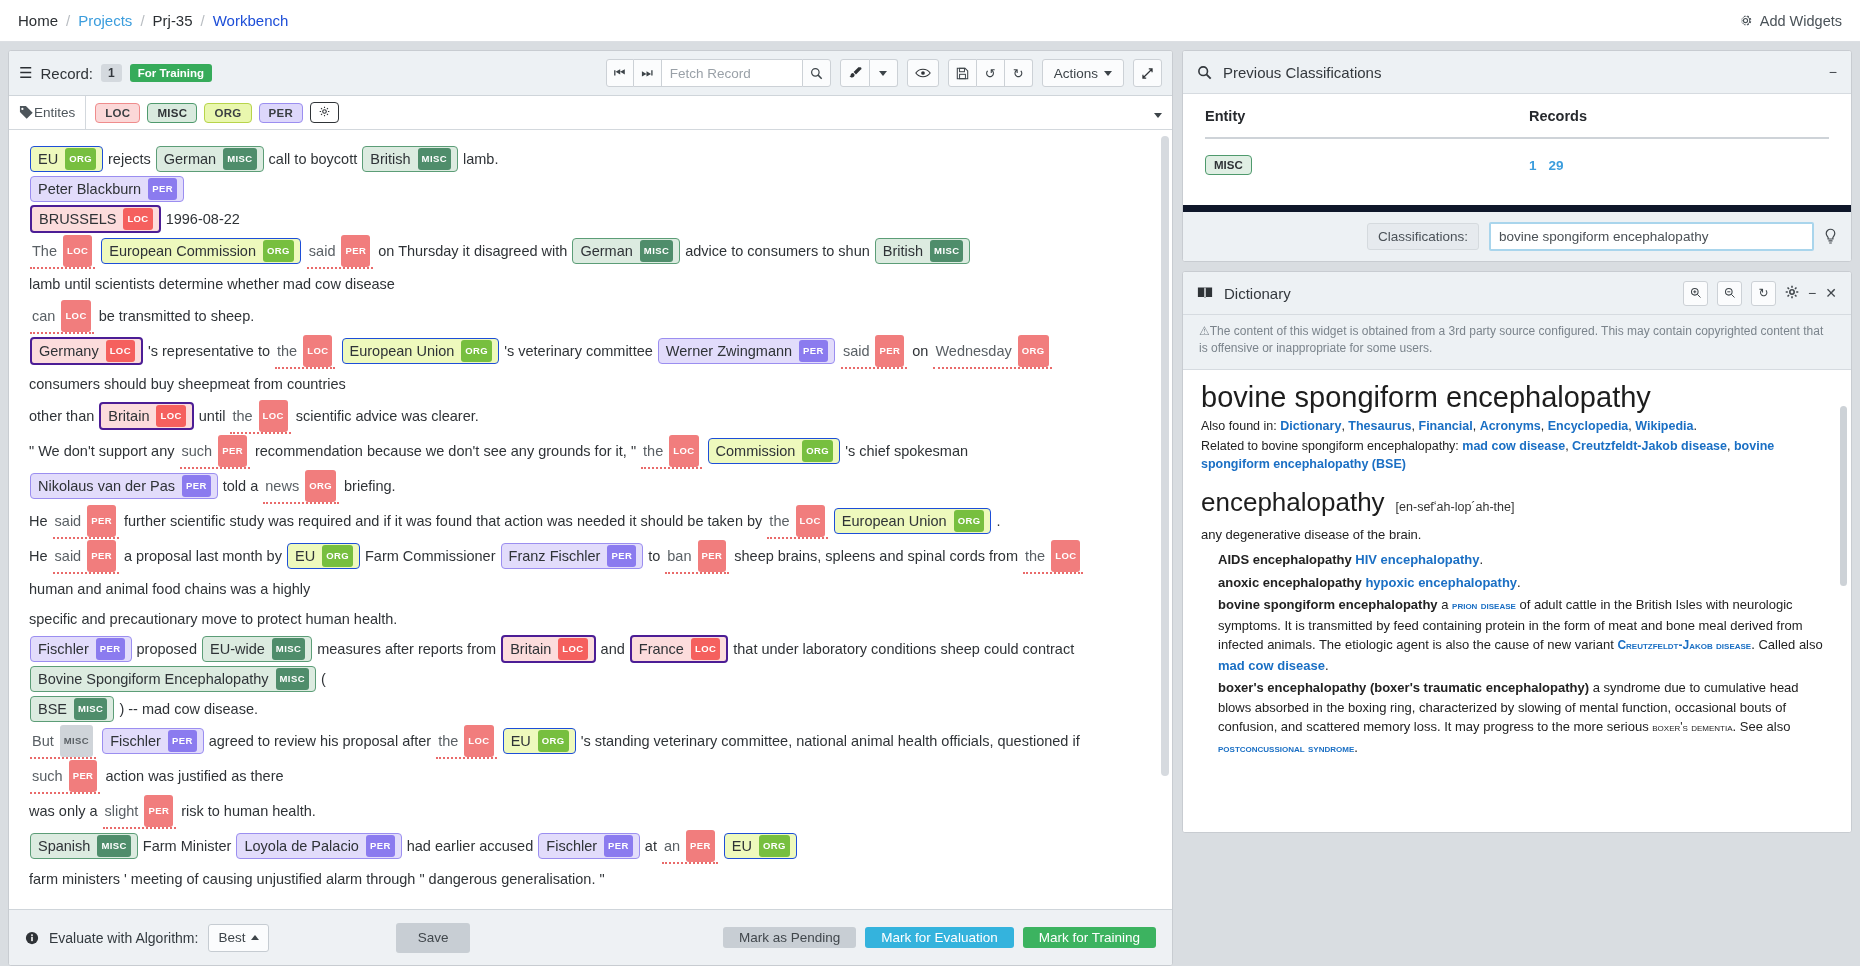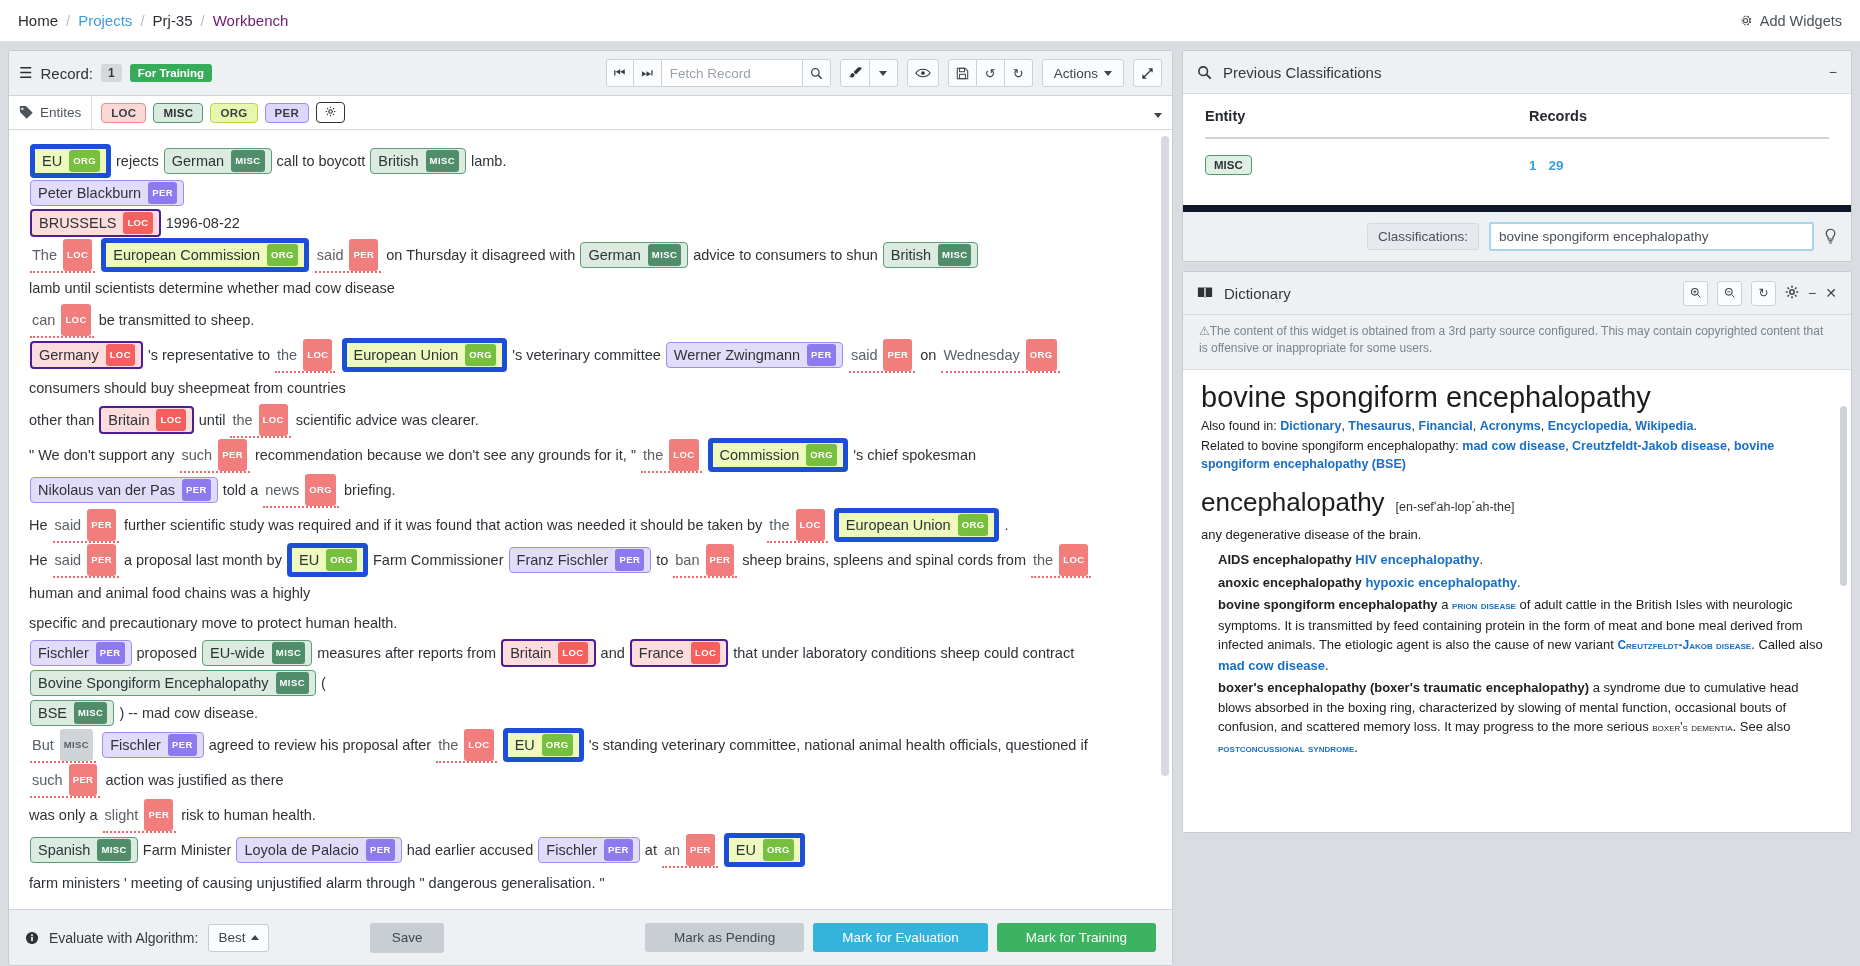--- a/index.html
+++ b/index.html
@@ -16,21 +16,21 @@
   .topbar {
     height: 42px;
     display: flex; align-items: center;
     padding: 0 18px;
     background: #ffffff;
     border-bottom: 1px solid #dcdfe3;
   }
   .crumbs { display: flex; align-items: center; gap: 8px; font-size: 15px; }
   .crumb { color: #2b2f33; }
   .crumb.link { color: #3b9ddd; cursor: pointer; }
-  .crumb.muted { color: #701a75; }
+  .crumb.muted { color: #1d4ed8; }
   .crumb-sep { color: #b9bdc2; }
   .addwidgets {
     margin-left: auto; display: flex; align-items: center; gap: 7px;
     color: #4a5258; font-size: 14.5px; cursor: pointer;
   }
   
   .page {
     height: 924px;
     background: #d9dde1;
     padding: 8px 8px 0 8px;
@@ -96,21 +96,21 @@
   
   .ent-strip {
     height: 34px;
     background: #ffffff;
     border-bottom: 1px solid #d3d8dd;
     display: flex; align-items: center;
     padding-left: 8px;
     position: relative;
   }
   .ent-tab {
-    display: flex; align-items: center; gap: 6px;
+    display: flex; align-items: center; gap: 0;
     font-size: 13.5px; color: #4d555b;
     padding: 0 10px 0 2px;
     height: 100%;
     border-right: 1px solid #d3d8dd;
     cursor: pointer;
   }
   .ent-list { display: flex; align-items: center; gap: 7px; padding-left: 9px; }
   .ent-chip {
     font-size: 11.5px; font-weight: bold; letter-spacing: .3px;
     border-radius: 4px; padding: 3px 9px;
@@ -145,21 +145,21 @@
     cursor: pointer;
   }
   .ent .lab {
     font-size: 9.5px; font-weight: bold; letter-spacing: .4px;
     color: #fff; border-radius: 3px; padding: 1px 4px;
   }
   .ent.LOC  { background: #fcdcdc; border: 2px solid #4c1d95; }
   .ent.LOC .lab  { background: #f5605e; }
   .ent.MISC { background: #dcebe0; border: 1px solid #5c9d77; }
   .ent.MISC .lab { background: #4f8d6b; }
-  .ent.ORG  { background: #eef9bd; border: 5px solid #1d4ed8; }
+  .ent.ORG  { background: #eef9bd; border: 1px solid #1d4ed8; }
   .ent.ORG .lab  { background: #77bf3f; }
   .ent.PER  { background: #e2dcfb; border: 1px solid #9b8ef0; }
   .ent.PER .lab  { background: #8b7bef; }
   
   .sug {
     display: inline-flex; align-items: center; gap: 6px;
     padding: 1px 3px 0 2px;
     margin: 0 1px;
     border-bottom: 2px dotted #e96a6a;
     color: #5a6065;
@@ -199,21 +199,21 @@
     background: #c8ced4; color: #41474c;
     border: none; border-radius: 3px;
     height: 30px; padding: 0 22px;
     font-size: 13.5px; cursor: pointer;
     font-family: "Liberation Sans", sans-serif;
     margin: 0 auto;
   }
   .foot-right { display: flex; align-items: center; gap: 9px; margin-left: auto; }
   .fbtn {
     border: none; border-radius: 3px;
-    height: 29px; padding: 0 29px;
+    height: 21px; padding: 0 16px;
     font-size: 13.5px; color: #fff; cursor: pointer;
     font-family: "Liberation Sans", sans-serif;
   }
   .fbtn.grey  { background: #c8ced4; color: #41474c; }
   .fbtn.blue  { background: #34b3dd; }
   .fbtn.green { background: #3cb360; }
 
   
   .rightcol {
     width: 670px;

